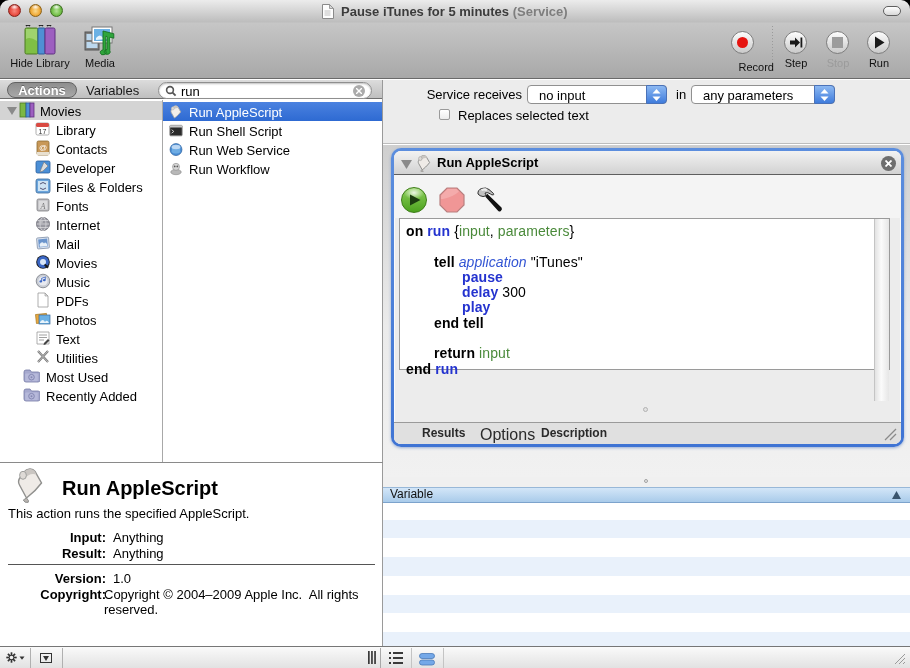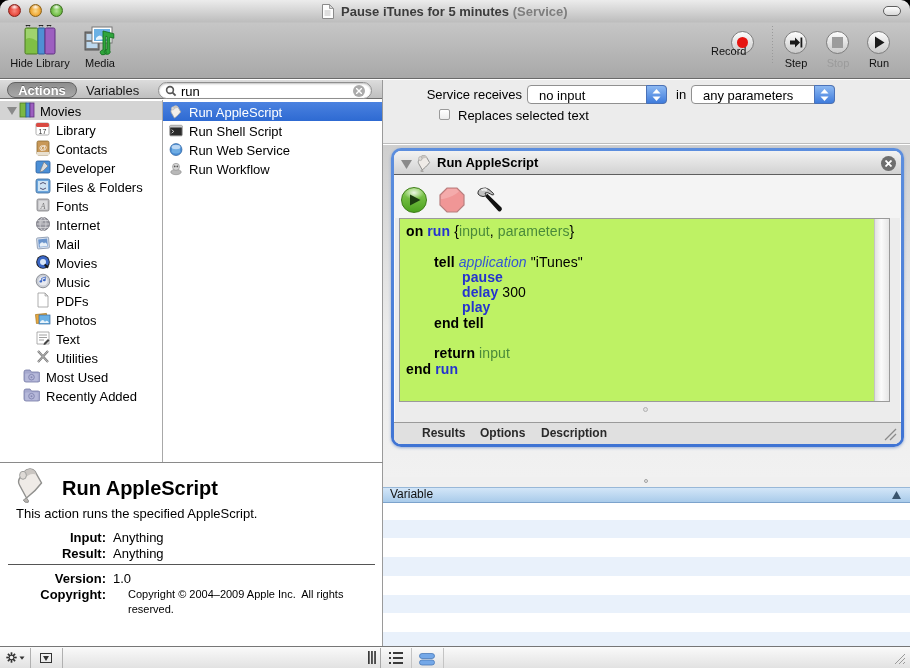--- a/index.html
+++ b/index.html
@@ -39,21 +39,21 @@
   <rect x="2.5" y="16" width="11" height="6" fill="#bcd8ee"></rect>
   <rect x="8" y="1" width="20" height="16" fill="#fff" stroke="#777"></rect>
   <rect x="10" y="3" width="16" height="12" fill="#6cb1e4"></rect>
   <path d="M12 12 q4 -5 7 0 q3 -4 5 1 l-12 1 Z" fill="#e8f4fc"></path>
   <path d="M19 24 a3 2.4 0 1 0 2.8 1.2 l0 -15 1.2 .3 0 13 a3 2.4 0 1 0 2.8 1.2 l0 -13.5 4 1 0 -4.5 -10.8 -2.7 Z" fill="#2fa63c" stroke="#177022" stroke-width=".9"></path>
 </svg>
 <div class="abs" style="left:70px;top:57px;width:60px;text-align:center;font-size:11px;color:#111">Media</div>
 
 <div class="abs" style="left:731px;top:31px;width:23px;height:23px;border-radius:50%;background:linear-gradient(#fdfdfd,#c9c9c9);border:1px solid #7d7d7d"></div>
 <div class="abs" style="left:737px;top:37px;width:11px;height:11px;border-radius:50%;background:#e61410"></div>
-<div class="abs" style="left:711px;top:45px;width:63px;text-align:left;font-size:11px;color:#111">Record</div>
+<div class="abs" style="left:711px;top:61px;width:63px;text-align:right;font-size:11px;color:#111">Record</div>
 <div class="abs" style="left:772px;top:26px;width:1px;height:38px;background-image:linear-gradient(#9a9a9a 50%,transparent 50%);background-size:1px 3px"></div>
 <div class="abs" style="left:784px;top:31px;width:23px;height:23px;border-radius:50%;background:linear-gradient(#fdfdfd,#c9c9c9);border:1px solid #7d7d7d"></div>
 <svg class="abs" style="left:789px;top:36px" width="14" height="13" viewBox="0 0 14 13">
     <path d="M1 4.5 L6 4.5 L6 1.5 L11 6.5 L6 11.5 L6 8.5 L1 8.5 Z" fill="#1a1a1a"></path>
     <rect x="11.5" y="1.5" width="1.8" height="10" fill="#1a1a1a"></rect>
   </svg>
 <div class="abs" style="left:776px;top:57px;width:40px;text-align:center;font-size:11px;color:#111">Step</div>
 <div class="abs" style="left:826px;top:31px;width:23px;height:23px;border-radius:50%;background:linear-gradient(#fdfdfd,#c9c9c9);border:1px solid #7d7d7d"></div>
 <div class="abs" style="left:832px;top:37px;width:11px;height:11px;background:#9c9c9c"></div>
 <div class="abs" style="left:818px;top:57px;width:40px;text-align:center;font-size:11px;color:#9b9b9b">Stop</div>
@@ -268,40 +268,40 @@
     </svg>
     <svg class="abs" style="left:45px;top:36px" width="26" height="26" viewBox="0 0 26 26">
       <path d="M8 1 L18 1 L25 8 L25 18 L18 25 L8 25 L1 18 L1 8 Z" fill="#f09696" stroke="#b87f7f" stroke-width="1.2"></path>
       <path d="M8.5 2 L17.5 2 L20 4.5 Q14 10 4 12 L2 12 Q2 8 2.5 8 Z" fill="#f4abab"></path>
     </svg>
     <svg class="abs" style="left:81px;top:35px" width="30" height="28" viewBox="0 0 30 28">
       <path d="M3 8 Q2.5 4 6.5 2.5 Q11 1 14 3.5 L18.5 7.5 Q19.5 8.3 18.3 8.8 Q16.8 9.2 15.5 8 Q12.8 5.8 10 7 L10.8 8.8 Q10.2 10.8 8 10.5 Q4.8 10.2 3 8 Z" fill="#c2c2c2" stroke="#2e2e2e" stroke-width="1"></path>
       <path d="M6 3.5 Q9.5 1.5 12.5 3 L11.5 5 Q9 3.8 7 5 Z" fill="#efefef"></path>
       <path d="M12.2 7.8 L26.5 21.5 Q27.8 23.2 25.8 25 Q24 26.2 22.8 24.6 L10.2 10.4 Z" fill="#111"></path>
     </svg>
-    <div class="abs" style="left:5px;top:67px;width:491px;height:184px;background:#bef264;border:1px solid #9a9a9a" id="codebox">
+    <div class="abs" style="left:5px;top:67px;width:491px;height:152px;background:#ffffff;border:1px solid #9a9a9a" id="codebox">
       <div class="abs" style="left:474px;top:0;width:15px;height:182px;background:linear-gradient(90deg,#e2e2e2,#fbfbfb 45%,#e6e6e6);border-left:1px solid #c4c4c4"></div>
       <div id="code" style="position:absolute;left:6px;top:5px;font-size:14px;letter-spacing:.1px;line-height:15.3px;color:#000">
         <div style="padding-left:0px"><b>on</b> <b style="color:#2433cf">run</b> {<span style="color:#4a8a3a">input</span>, <span style="color:#4a8a3a">parameters</span>}</div>
         <div style="padding-left:0px">&nbsp;</div>
         <div style="padding-left:28px"><b>tell</b> <i style="color:#3355d4">application</i> "iTunes"</div>
         <div style="padding-left:56px"><b style="color:#2433cf">pause</b></div>
         <div style="padding-left:56px"><b style="color:#2433cf">delay</b> 300</div>
         <div style="padding-left:56px"><b style="color:#2433cf">play</b></div>
         <div style="padding-left:28px"><b>end tell</b></div>
         <div style="padding-left:0px">&nbsp;</div>
         <div style="padding-left:28px"><b>return</b> <span style="color:#4a8a3a">input</span></div>
         <div style="padding-left:0px"><b>end</b> <b style="color:#2433cf">run</b></div>
       </div>
     </div>
     <div class="abs" style="left:249px;top:256px;width:5px;height:5px;border-radius:50%;background:#e2e2e2;border:1px solid #b2b2b2"></div>
     <div class="abs" style="left:0;top:271px;width:507px;height:1px;background:#9a9a9a"></div>
     <div class="abs" style="left:0;top:272px;width:507px;height:21px;background:#e0e0e0"></div>
     <div class="abs" style="left:28px;top:275px;font-size:12px;font-weight:bold;color:#2a2a2a">Results</div>
-    <div class="abs" style="left:86px;top:275px;font-size:12px;font-weight:bold;color:#2a2a2a">Options</div>
+    <div class="abs" style="left:86px;top:275px;font-size:16px;font-weight:normal;color:#2a2a2a">Options</div>
     <div class="abs" style="left:147px;top:275px;font-size:12px;font-weight:bold;color:#2a2a2a">Description</div>
     <svg class="abs" style="left:489px;top:276px" width="14" height="14" viewBox="0 0 14 14">
       <g stroke="#8a8a8a" stroke-width="1.2">
         <line x1="2" y1="13" x2="13" y2="2"></line>
         <line x1="7" y1="13" x2="13" y2="7"></line>
       </g>
     </svg>
 </div>
 
 <div class="abs" style="left:383px;top:477px;width:527px;height:10px;background:#f0f0f0"></div>
@@ -320,30 +320,30 @@
 
 <div class="abs" style="left:0;top:462px;width:383px;height:1px;background:#8a8a8a"></div>
 <div class="abs" style="left:0;top:463px;width:382px;height:183px;background:#fff"></div>
 <svg class="abs" style="left:14px;top:466px" width="34" height="38" viewBox="0 0 34 38">
     <path d="M9.5 6.5 C13.5 2 18.5 2 21 5.5 L27.5 17 C22 24.5 16.5 29 12.5 32 L5.5 19 C4 16.5 4.5 13.5 6.5 11 Z" fill="#efebe7" stroke="#90908e" stroke-width="1.4"></path>
     <path d="M9.5 6.5 C13.5 2 18.5 2 21 5.5 L22.5 8.5 C18 7 13.5 8.5 11 12.5 L6.5 11 Z" fill="#cac6c2"></path>
     <ellipse cx="9" cy="9.3" rx="3.4" ry="4" fill="#dedad6" stroke="#a0a09e" stroke-width="1"></ellipse>
     <path d="M12.5 32 q3.2 3.2 1.6 4.4 q-3.6 .8 -4.8 -2.4 Z" fill="#b8b4b0" stroke="#90908e" stroke-width="1"></path>
   </svg>
 <div class="abs" style="left:62px;top:477px;font-size:20px;font-weight:bold;color:#000">Run AppleScript</div>
-<div class="abs" style="left:16px;top:506px;font-size:13px;color:#000">This action runs the specified AppleScript.</div>
+<div class="abs" style="left:8px;top:506px;font-size:13px;color:#000">This action runs the specified AppleScript.</div>
 <div class="abs" style="left:0;top:530px;width:106px;text-align:right;font-size:13px;font-weight:bold">Input:</div>
 <div class="abs" style="left:113px;top:530px;font-size:13px">Anything</div>
 <div class="abs" style="left:0;top:546px;width:106px;text-align:right;font-size:13px;font-weight:bold">Result:</div>
 <div class="abs" style="left:113px;top:546px;font-size:13px">Anything</div>
 <div class="abs" style="left:8px;top:564px;width:367px;height:1px;background:#555"></div>
 <div class="abs" style="left:0;top:571px;width:106px;text-align:right;font-size:13px;font-weight:bold">Version:</div>
 <div class="abs" style="left:113px;top:571px;font-size:13px">1.0</div>
 <div class="abs" style="left:0;top:587px;width:106px;text-align:right;font-size:13px;font-weight:bold">Copyright:</div>
-<div class="abs" style="left:128px;top:587px;width:258px;font-size:11px;line-height:15px">Copyright © 2004–2009 Apple Inc.&nbsp; All rights reserved.</div>
+<div class="abs" style="left:104px;top:587px;width:258px;font-size:13px;line-height:15px">Copyright © 2004–2009 Apple Inc.&nbsp; All rights reserved.</div>
 
 <div class="abs" style="left:0;top:646px;width:910px;height:22px;background:linear-gradient(#fafafa,#e2e2e2);border-top:1.5px solid #767676"></div>
 <svg class="abs" style="left:6px;top:652px" width="19" height="12" viewBox="0 0 19 12">
   <g fill="#333">
       <circle cx="5.5" cy="5.5" r="2.6"></circle>
       <g stroke="#333" stroke-width="1.7">
         <line x1="5.5" y1="0.3" x2="5.5" y2="10.7"></line>
         <line x1="0.3" y1="5.5" x2="10.7" y2="5.5"></line>
         <line x1="1.9" y1="1.9" x2="9.1" y2="9.1"></line>
         <line x1="9.1" y1="1.9" x2="1.9" y2="9.1"></line>

